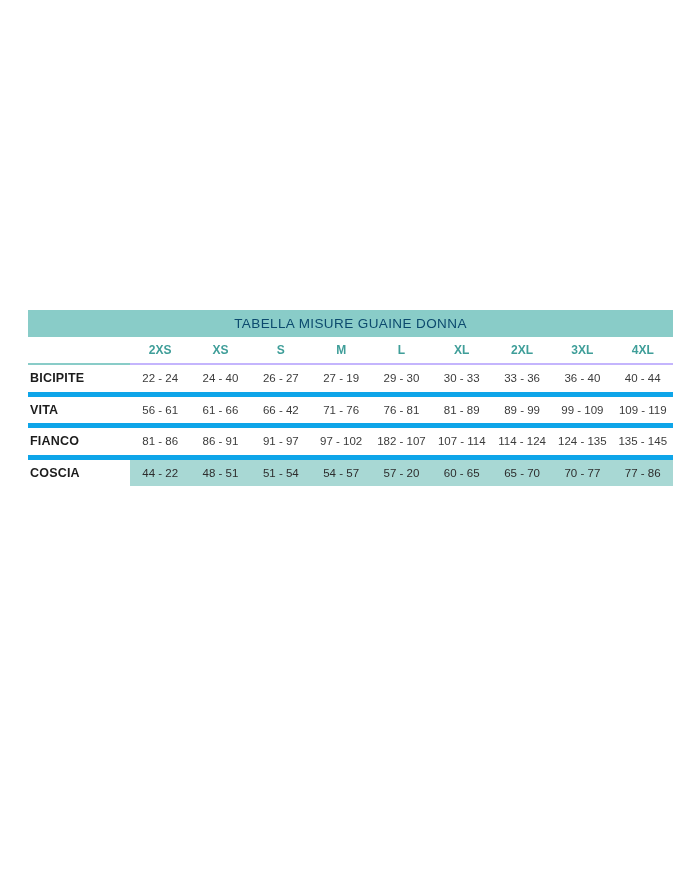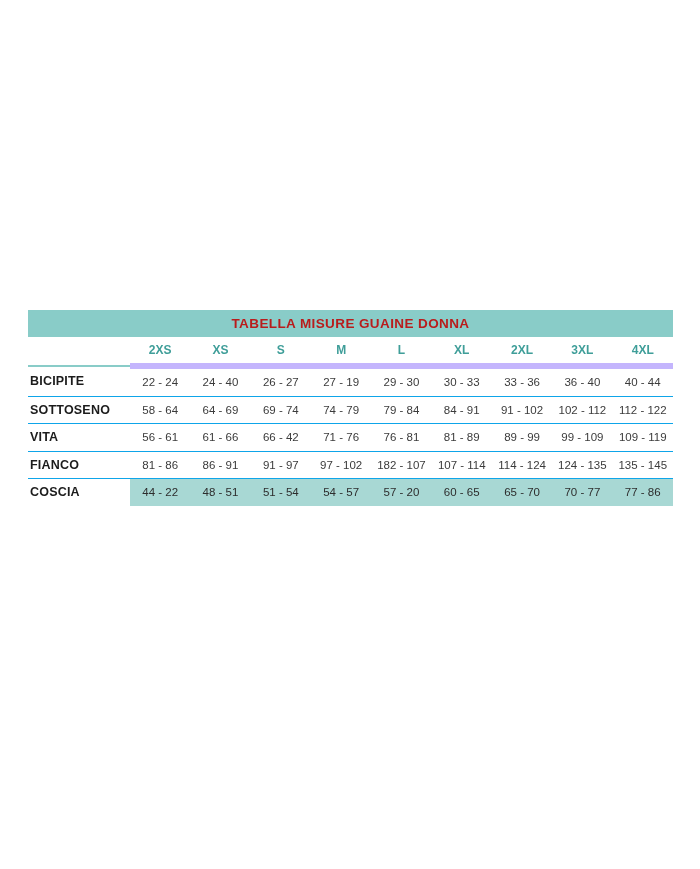--- a/index.html
+++ b/index.html
@@ -31,49 +31,49 @@
     border-collapse: collapse;
     width: 645px;
     table-layout: fixed;
   }
   table.size-table td, table.size-table th {
     padding: 0;
     margin: 0;
   }
   .title-bar {
     background: #89ccc8;
-    color: #b91c1c;
+    color: #0c4a6e;
     text-align: center;
-    font-weight: bold;
+    font-weight: normal;
     font-size: 13.5px;
     letter-spacing: 0.4px;
     height: 27px;
     line-height: 27px;
     font-family: "Liberation Sans", sans-serif;
   }
   .hdr-row td {
     height: 26px;
     text-align: center;
     vertical-align: middle;
     color: #3f9e99;
     font-weight: bold;
     font-size: 12px;
-    border-bottom: 6px solid #c4b5fd;
+    border-bottom: 2px solid #c4b5fd;
     background: #ffffff;
   }
   .hdr-row td.rowlabel {
     border-bottom: 2px solid #89ccc8;
   }
   .data-row td {
     height: 26.5px;
     text-align: center;
     vertical-align: middle;
     font-size: 11.5px;
     color: #3b3b3b;
-    border-bottom: 1px solid #0ea5e9;
+    border-bottom: 5px solid #0ea5e9;
     background: #ffffff;
   }
   .data-row td.rowlabel {
     text-align: left;
     font-weight: bold;
     font-size: 12.5px;
     color: #1c1c1c;
     padding-left: 2px;
     letter-spacing: 0.2px;
     background: #ffffff;
@@ -134,32 +134,20 @@
           <td>26 - 27</td>
           <td>27 - 19</td>
           <td>29 - 30</td>
           <td>30 - 33</td>
           <td>33 - 36</td>
           <td>36 - 40</td>
           <td>40 - 44</td>
         </tr>
 
 
-        <tr class="data-row">
-          <td class="rowlabel">SOTTOSENO</td>
-          <td>58 - 64</td>
-          <td>64 - 69</td>
-          <td>69 - 74</td>
-          <td>74 - 79</td>
-          <td>79 - 84</td>
-          <td>84 - 91</td>
-          <td>91 - 102</td>
-          <td>102 - 112</td>
-          <td>112 - 122</td>
-        </tr>
 
         <tr class="data-row">
           <td class="rowlabel">VITA</td>
           <td>56 - 61</td>
           <td>61 - 66</td>
           <td>66 - 42</td>
           <td>71 - 76</td>
           <td>76 - 81</td>
           <td>81 - 89</td>
           <td>89 - 99</td>

